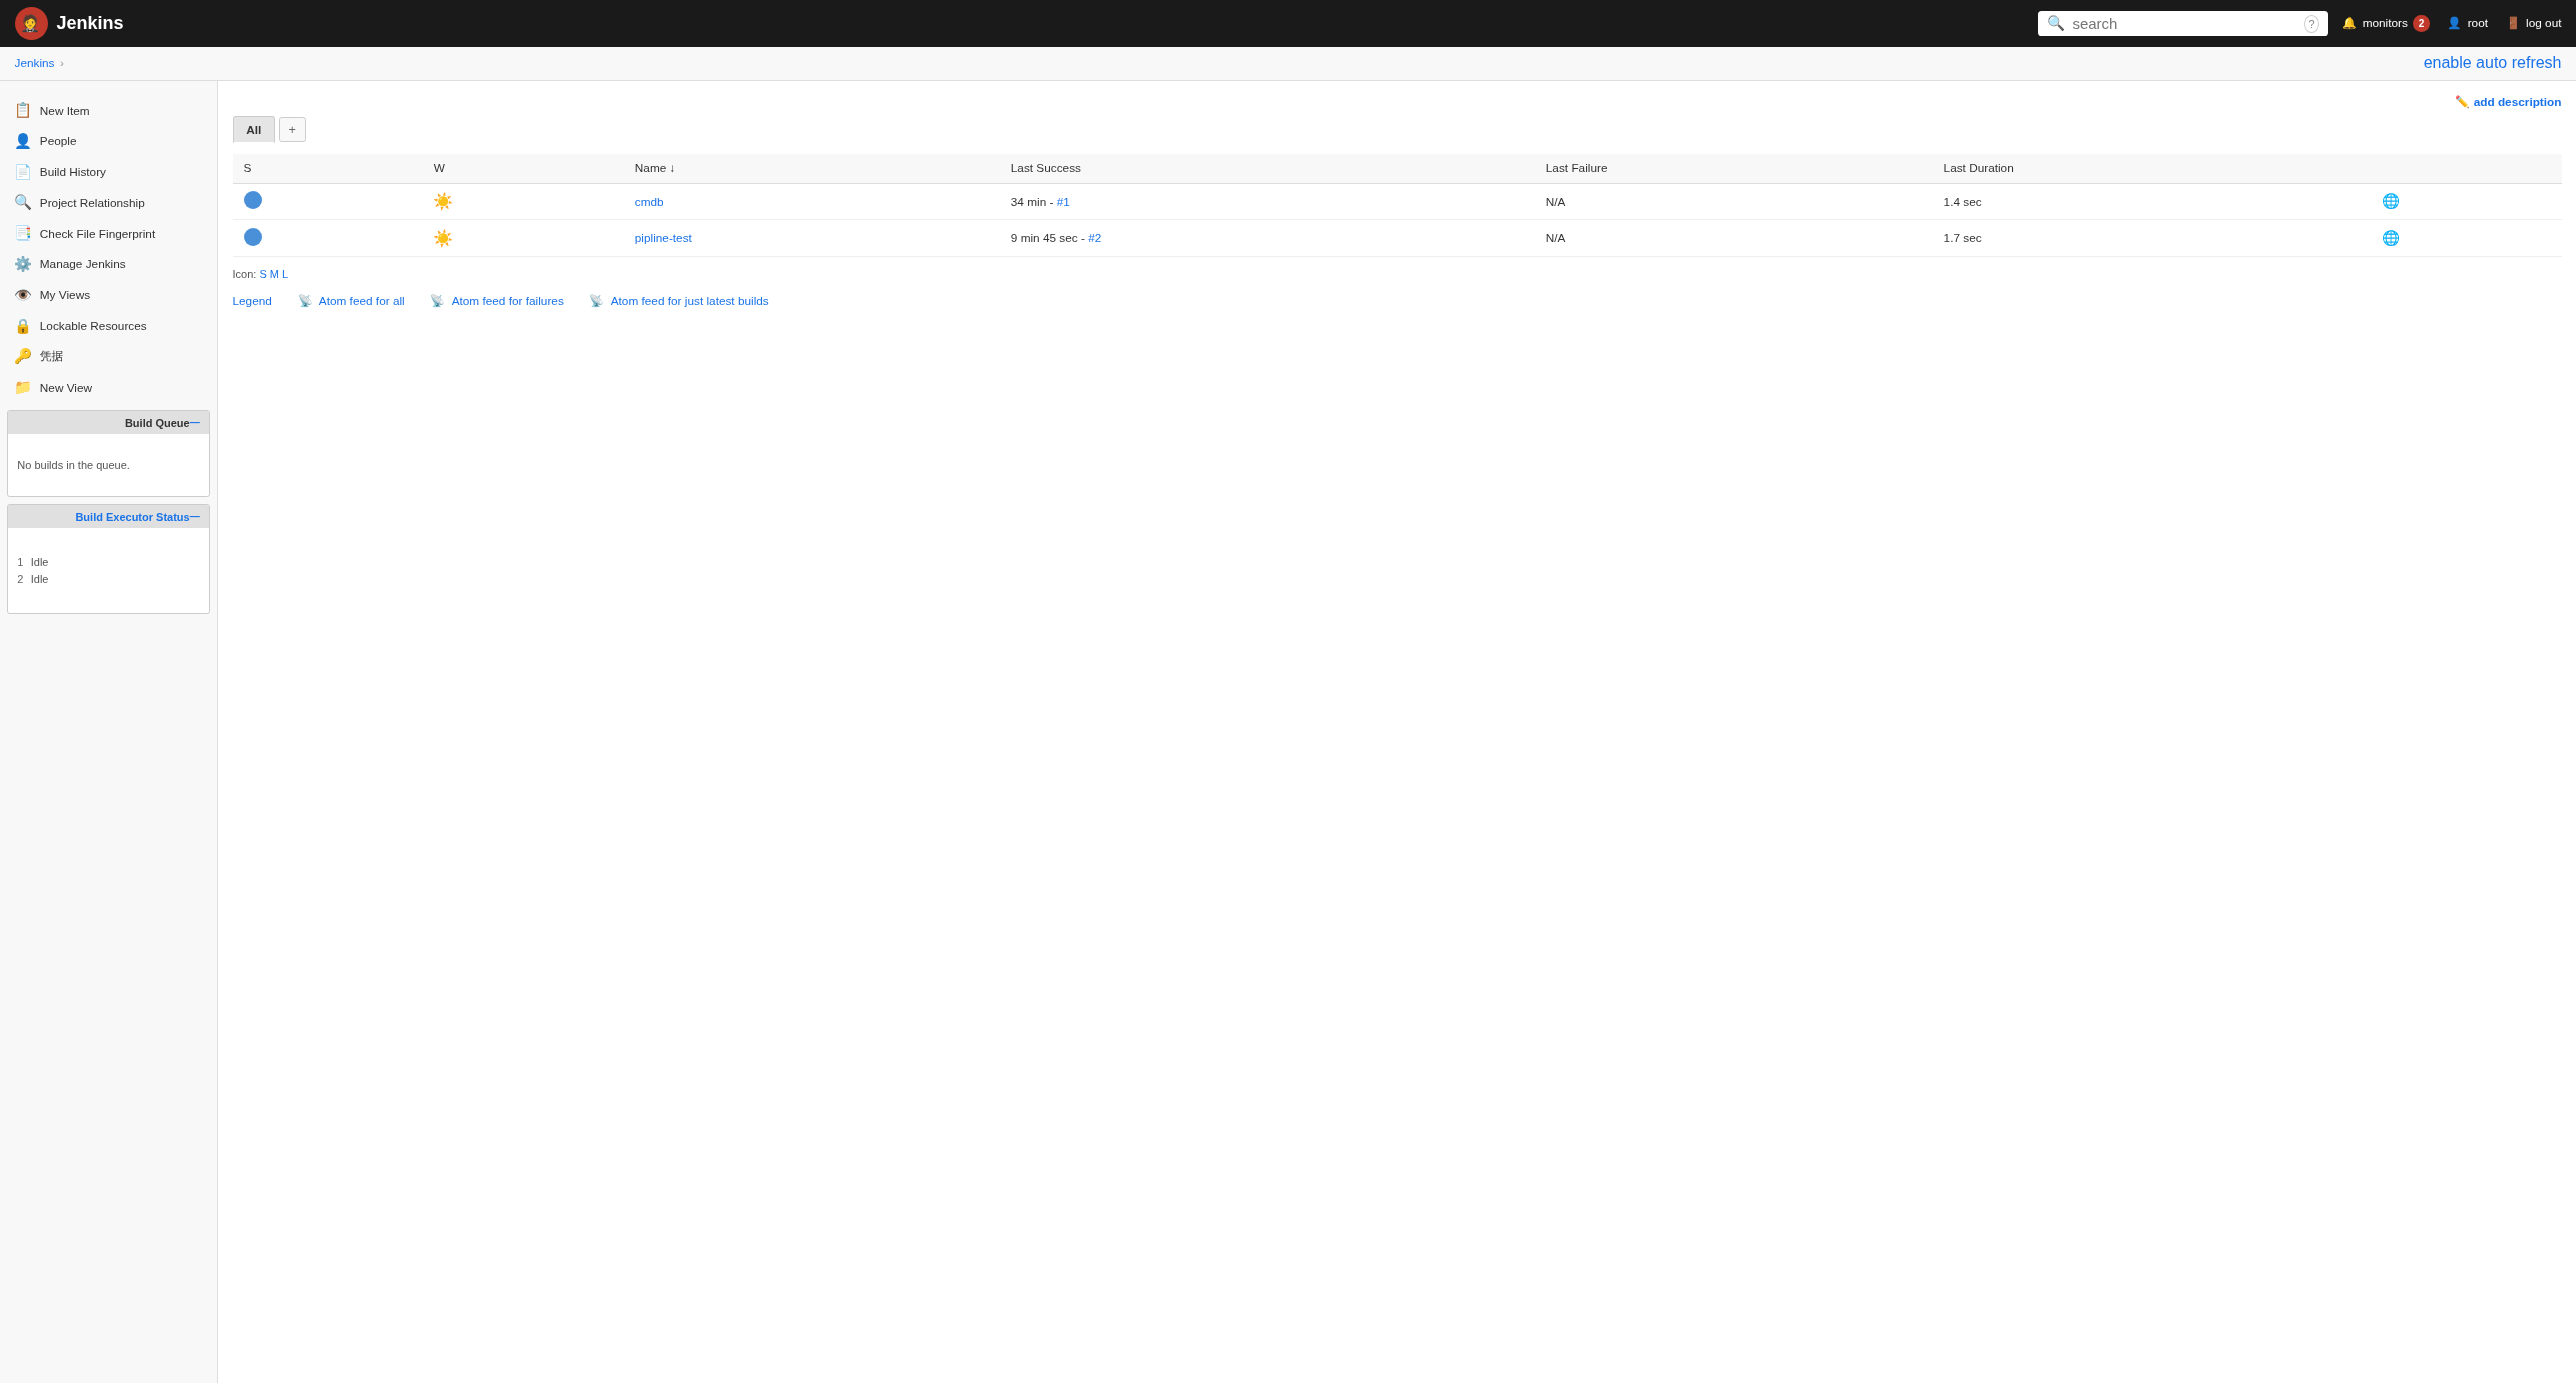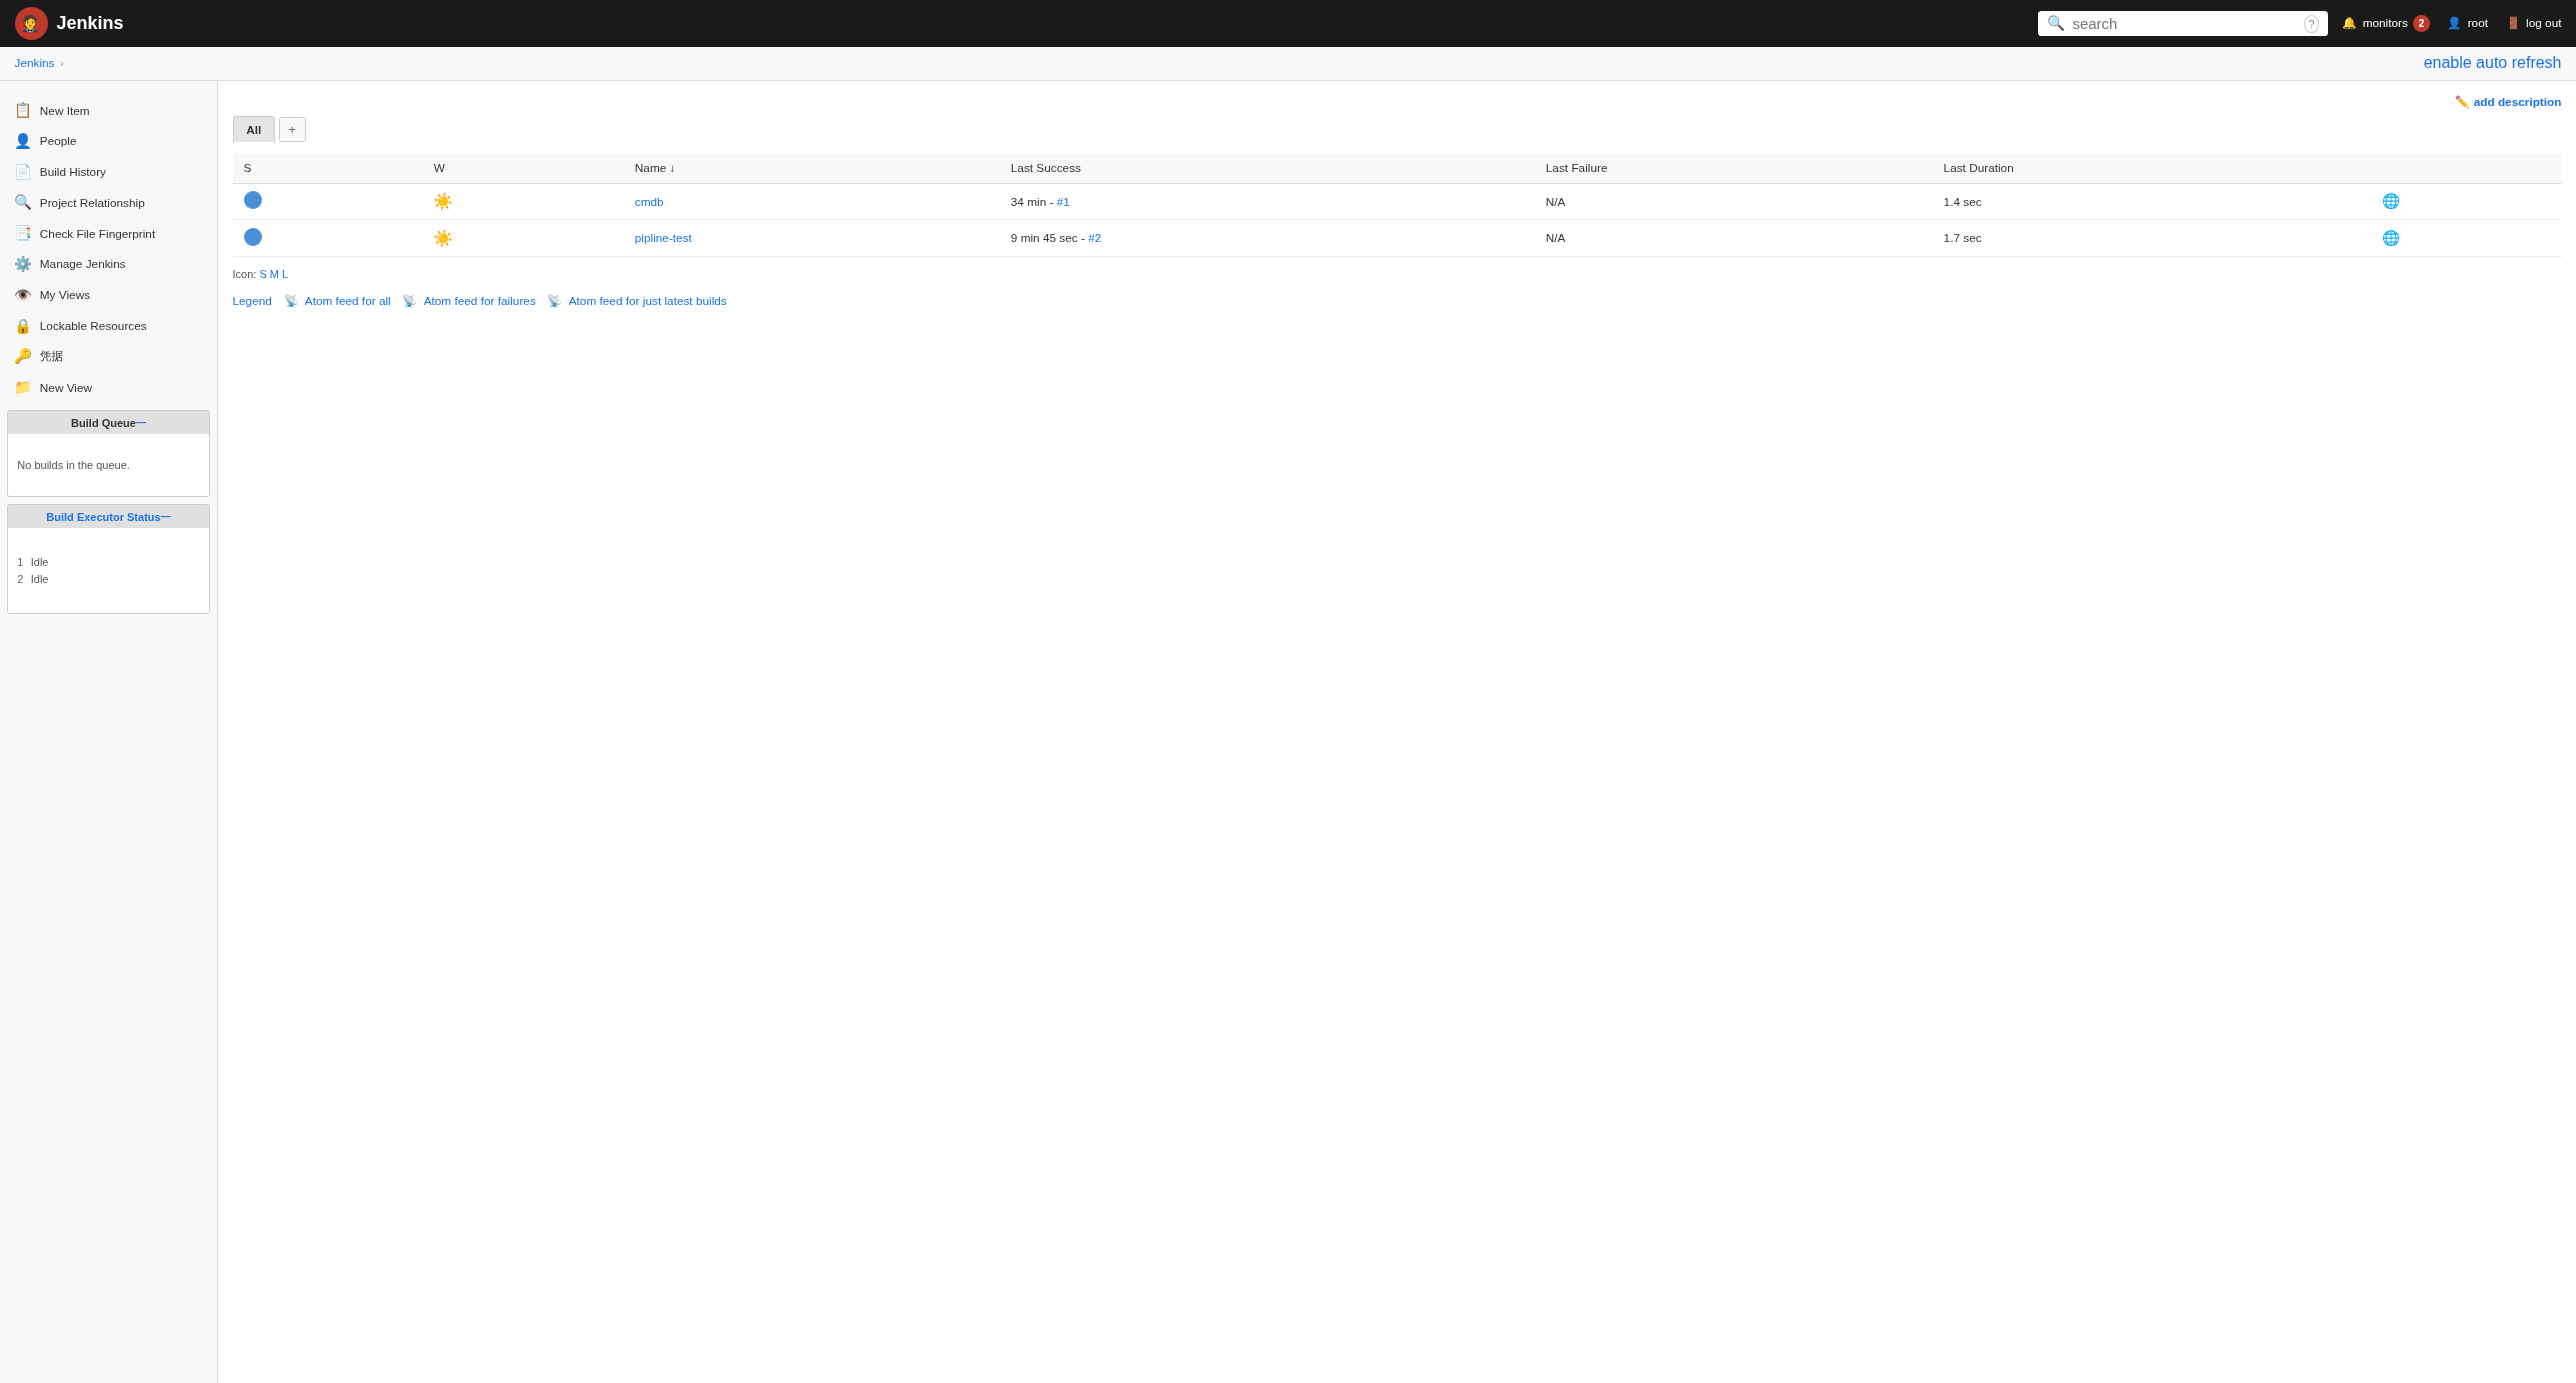--- a/index.html
+++ b/index.html
@@ -163,21 +163,21 @@
       border-radius: 2.7px;
       background: white;
     }
     .side-panel-header {
       background: #e0e0e0;
       padding: 5.4px 9px;
       font-weight: bold;
       font-size: 11px;
       display: flex;
       align-items: center;
-      justify-content: center;
+      justify-content: flex-end;
     }
     .side-panel-header a { color: #1a73e8; text-decoration: none; font-size: 10px; }
     .side-panel-body { padding: 25px 9px; font-size: 11px; color: #555; }
     .executor-row { display: flex; gap: 7.3px; padding: 2.7px 0; font-size: 11px; }
     .executor-num { color: #666; }
 
     
     #main {
       flex: 1;
       padding: 14.5px;
@@ -263,21 +263,21 @@
 
     
     #icon-size { margin-top: 11px; font-size: 11px; color: #555; }
     #icon-size a { color: #1a73e8; text-decoration: none; }
 
     
     #feed-links {
       margin-top: 14.5px;
       display: flex;
       align-items: center;
-      gap: 12px;
+      gap: 26px;
       font-size: 11.8px;
     }
     #feed-links a { color: #1a73e8; text-decoration: none; }
     .feed-icon { color: #e67e22; margin-right: 3.6px; }
   </style>
 </head>
 <body>
 
 <div id="header">
   <a id="logo" href="#">

